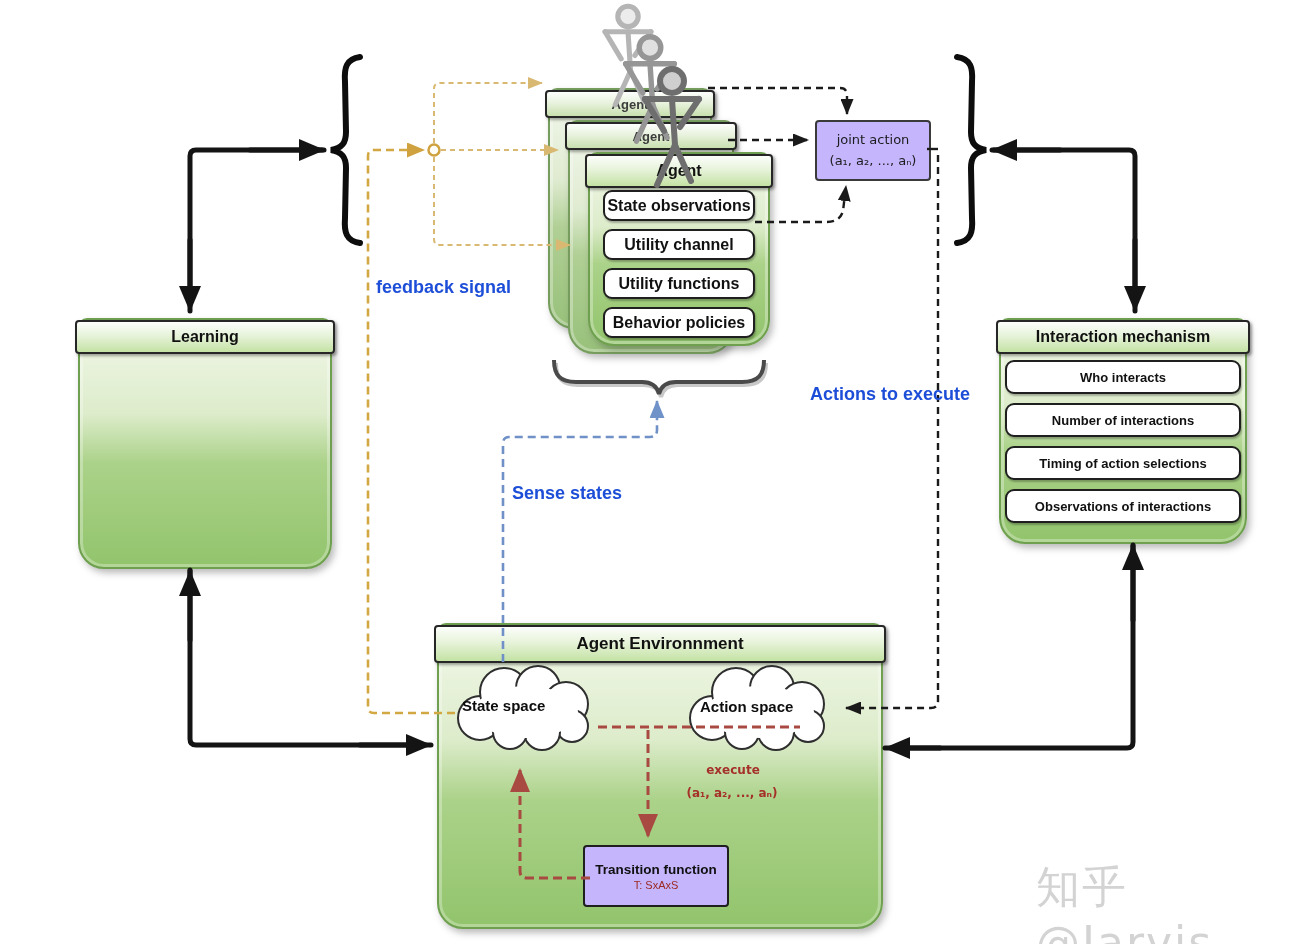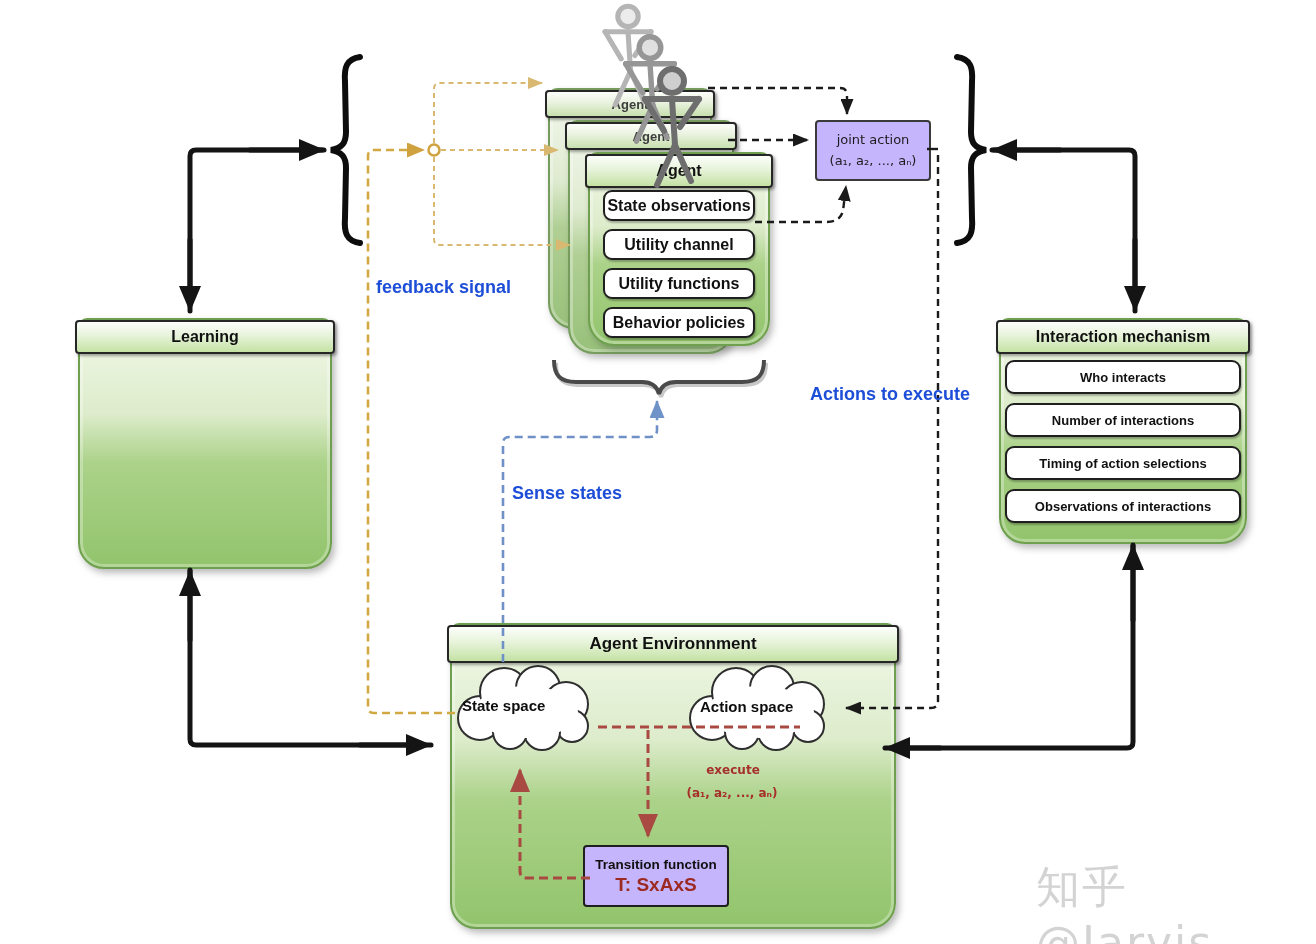--- a/index.html
+++ b/index.html
@@ -39,21 +39,21 @@
   .muted{filter:saturate(.8);}
   
   .white-box{
     position:absolute;background:#c4b5fd;border:2px solid #3a3a3a;border-radius:4px;
     display:flex;flex-direction:column;align-items:center;justify-content:center;
     z-index:2;
   }
   .joint-action{left:815px;top:120px;width:112px;height:57px;font-size:13px;color:#1c1c1c;line-height:1.55;}
   .transition{left:583px;top:845px;width:142px;height:58px;border-color:#1f1f1f;text-align:right;}
   .transition .t1{font-weight:700;font-size:13.5px;color:#101010;}
-  .transition .t2{font-weight:700;font-size:19px;color:#9c2a22;margin-top:2px;}
+  .transition .t2{font-weight:400;font-size:11px;color:#9c2a22;margin-top:2px;}
   
   .lbl{position:absolute;font-weight:700;font-size:18px;color:#1d4ed8;z-index:10;white-space:nowrap;}
   .cloudlbl{position:absolute;font-weight:700;font-size:15px;color:#0d0d0d;z-index:10;text-align:left;white-space:nowrap;}
   .redlbl{position:absolute;font-weight:700;font-size:12px;color:#a5302a;z-index:10;text-align:center;white-space:nowrap;
           font-family:"DejaVu Sans","Liberation Sans",sans-serif;}
   .subfont{font-family:"DejaVu Sans","Liberation Sans",sans-serif;}
   .watermark{position:absolute;left:1036px;top:858px;font-size:44px;color:#d3d3d3;
     letter-spacing:2px;z-index:10;font-family:"DejaVu Sans","Liberation Sans",sans-serif;}
   
   #overlay{position:absolute;left:0;top:0;width:1316px;height:944px;z-index:5;pointer-events:none;}
@@ -91,21 +91,21 @@
   <div class="panel interaction" style="left:999px;top:318px;width:244px;height:222px;">
     <div class="panel-title">Interaction mechanism</div>
     <div class="panel-items">
       <div class="panel-item">Who interacts</div>
       <div class="panel-item">Number of interactions</div>
       <div class="panel-item">Timing of action selections</div>
       <div class="panel-item">Observations of interactions</div>
     </div>
   </div>
 
-  <div class="panel environment" style="left:450px;top:623px;width:442px;height:302px;">
+  <div class="panel environment" style="left:437px;top:623px;width:442px;height:302px;">
     <div class="panel-title" style="height:34px;font-size:17px;">Agent Environnment</div>
   </div>
 
   <div class="white-box transition">
     <div class="t1">Transition function</div>
     <div class="t2">T: SxAxS</div>
   </div>
 
   <div class="cloudlbl" style="left:462px;top:697px;width:130px;">State space</div>
   <div class="cloudlbl" style="left:700px;top:698px;width:130px;">Action space</div>

